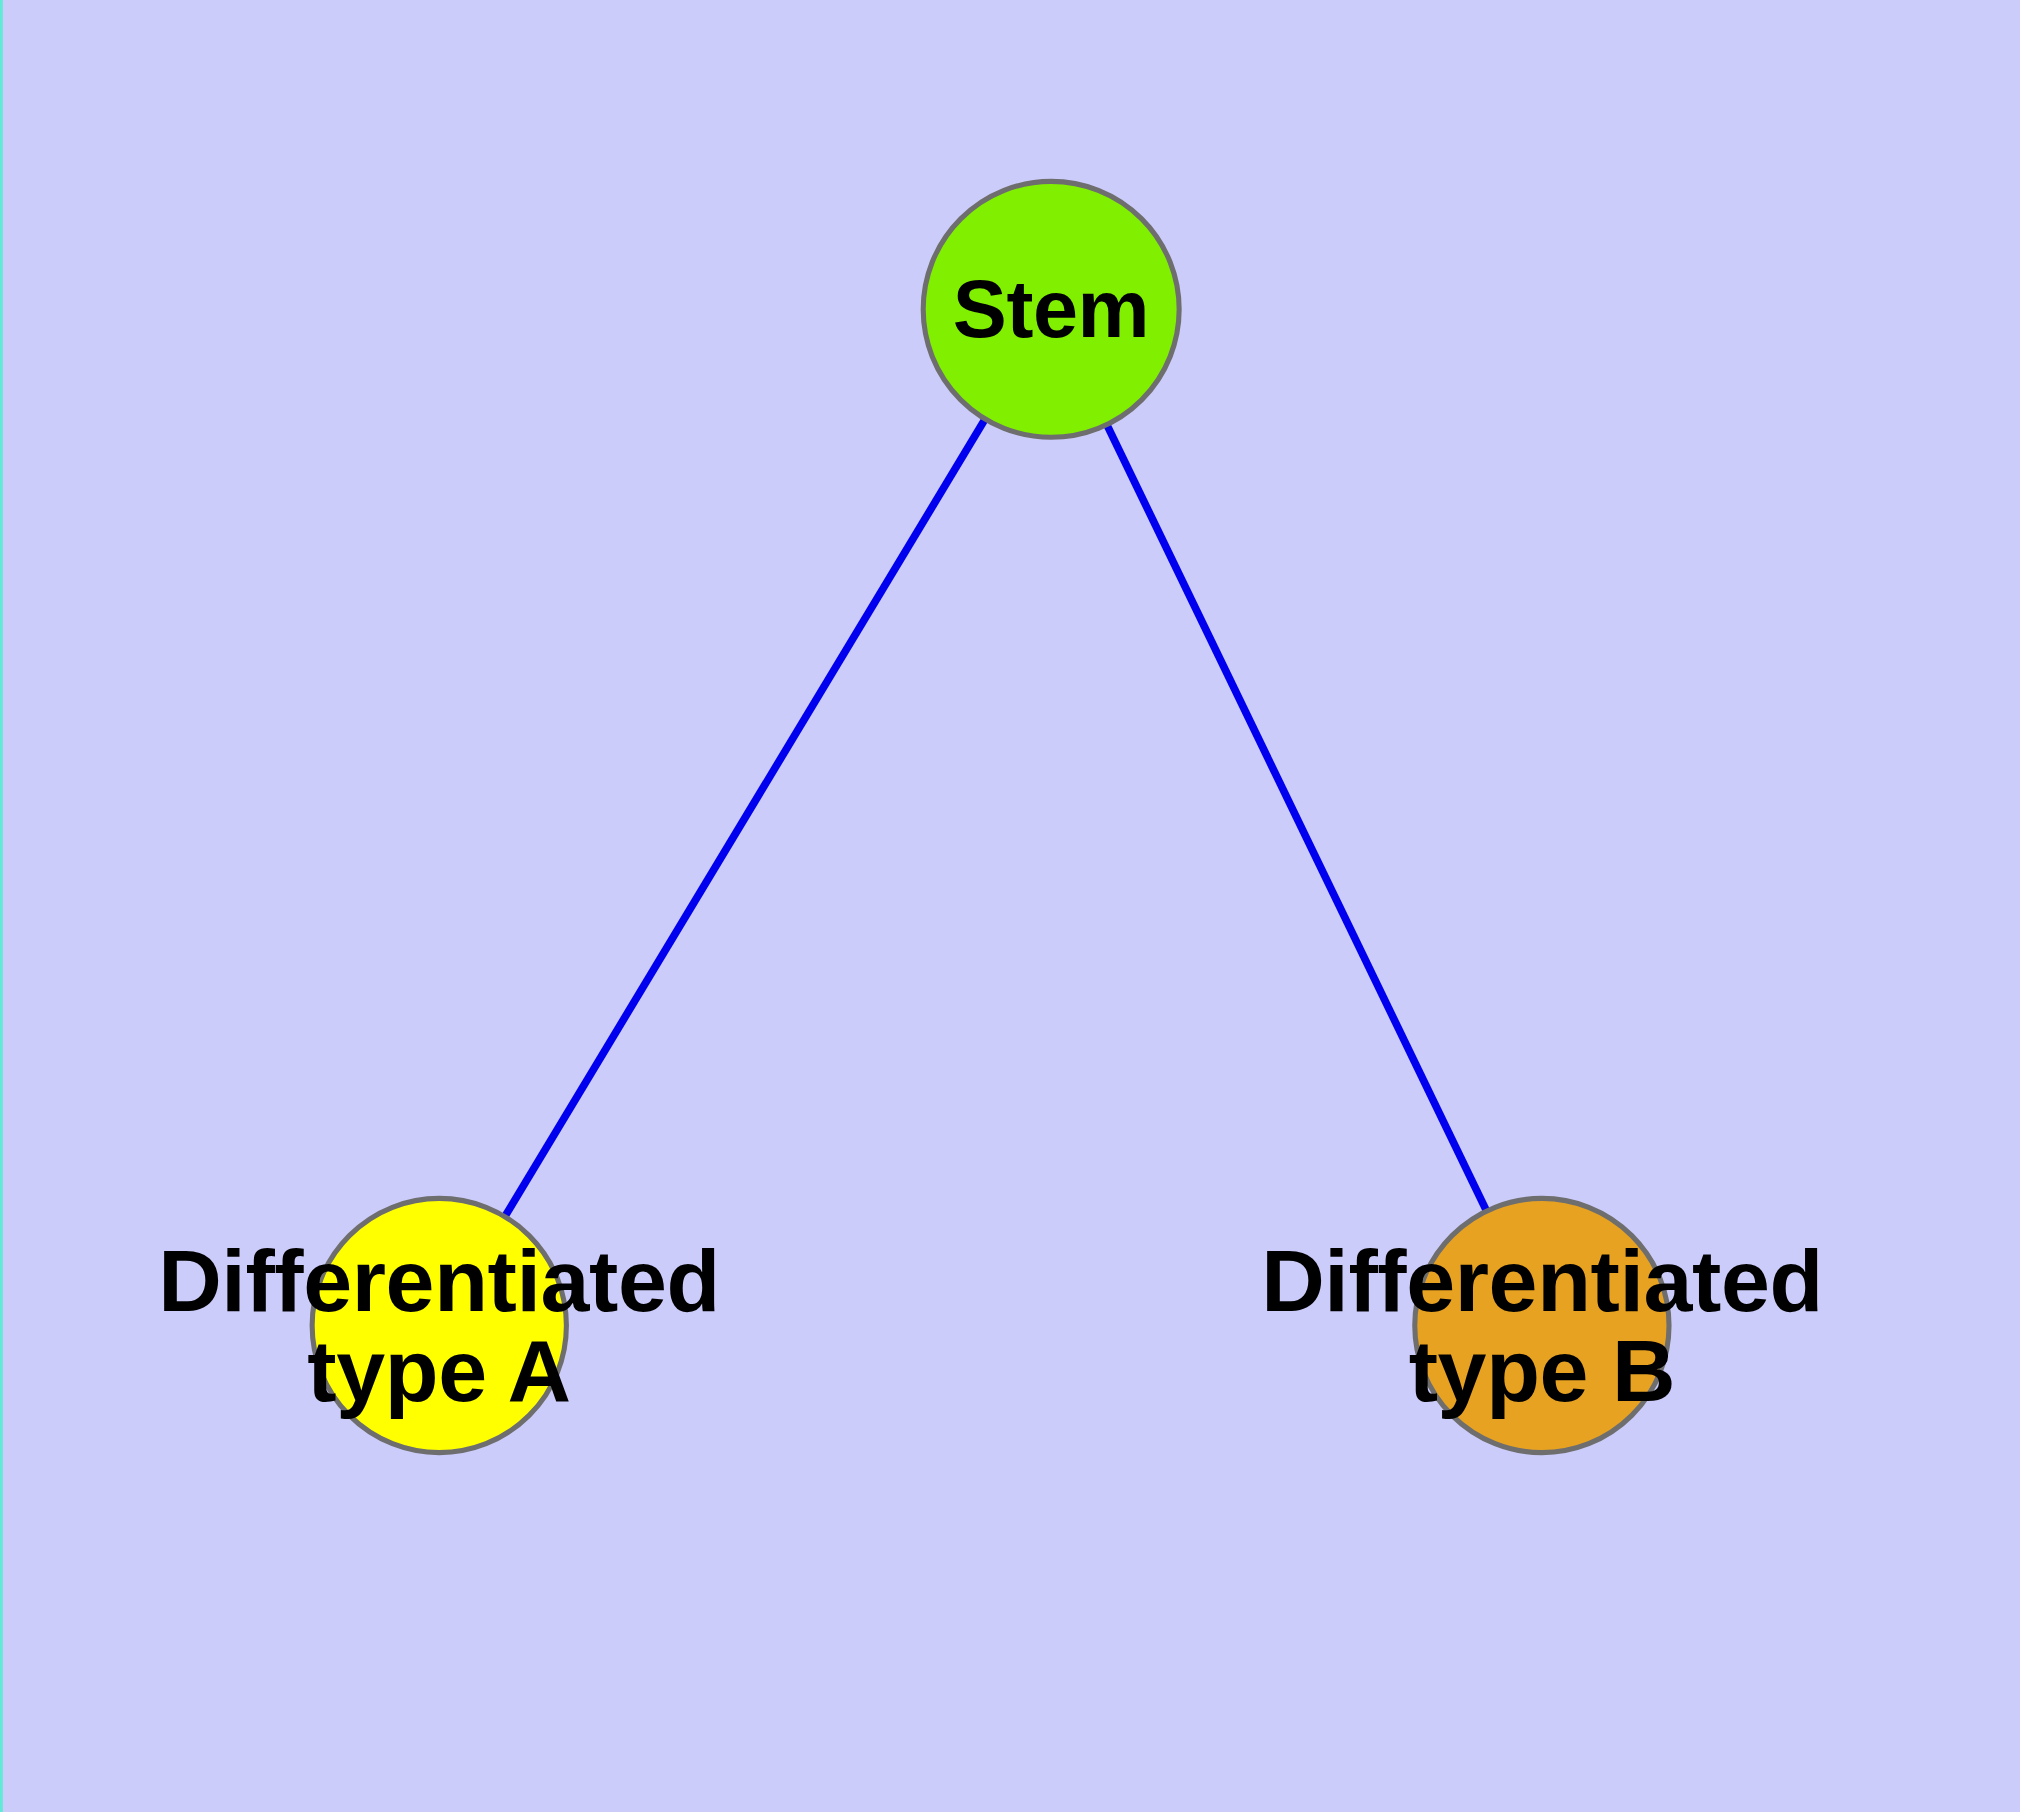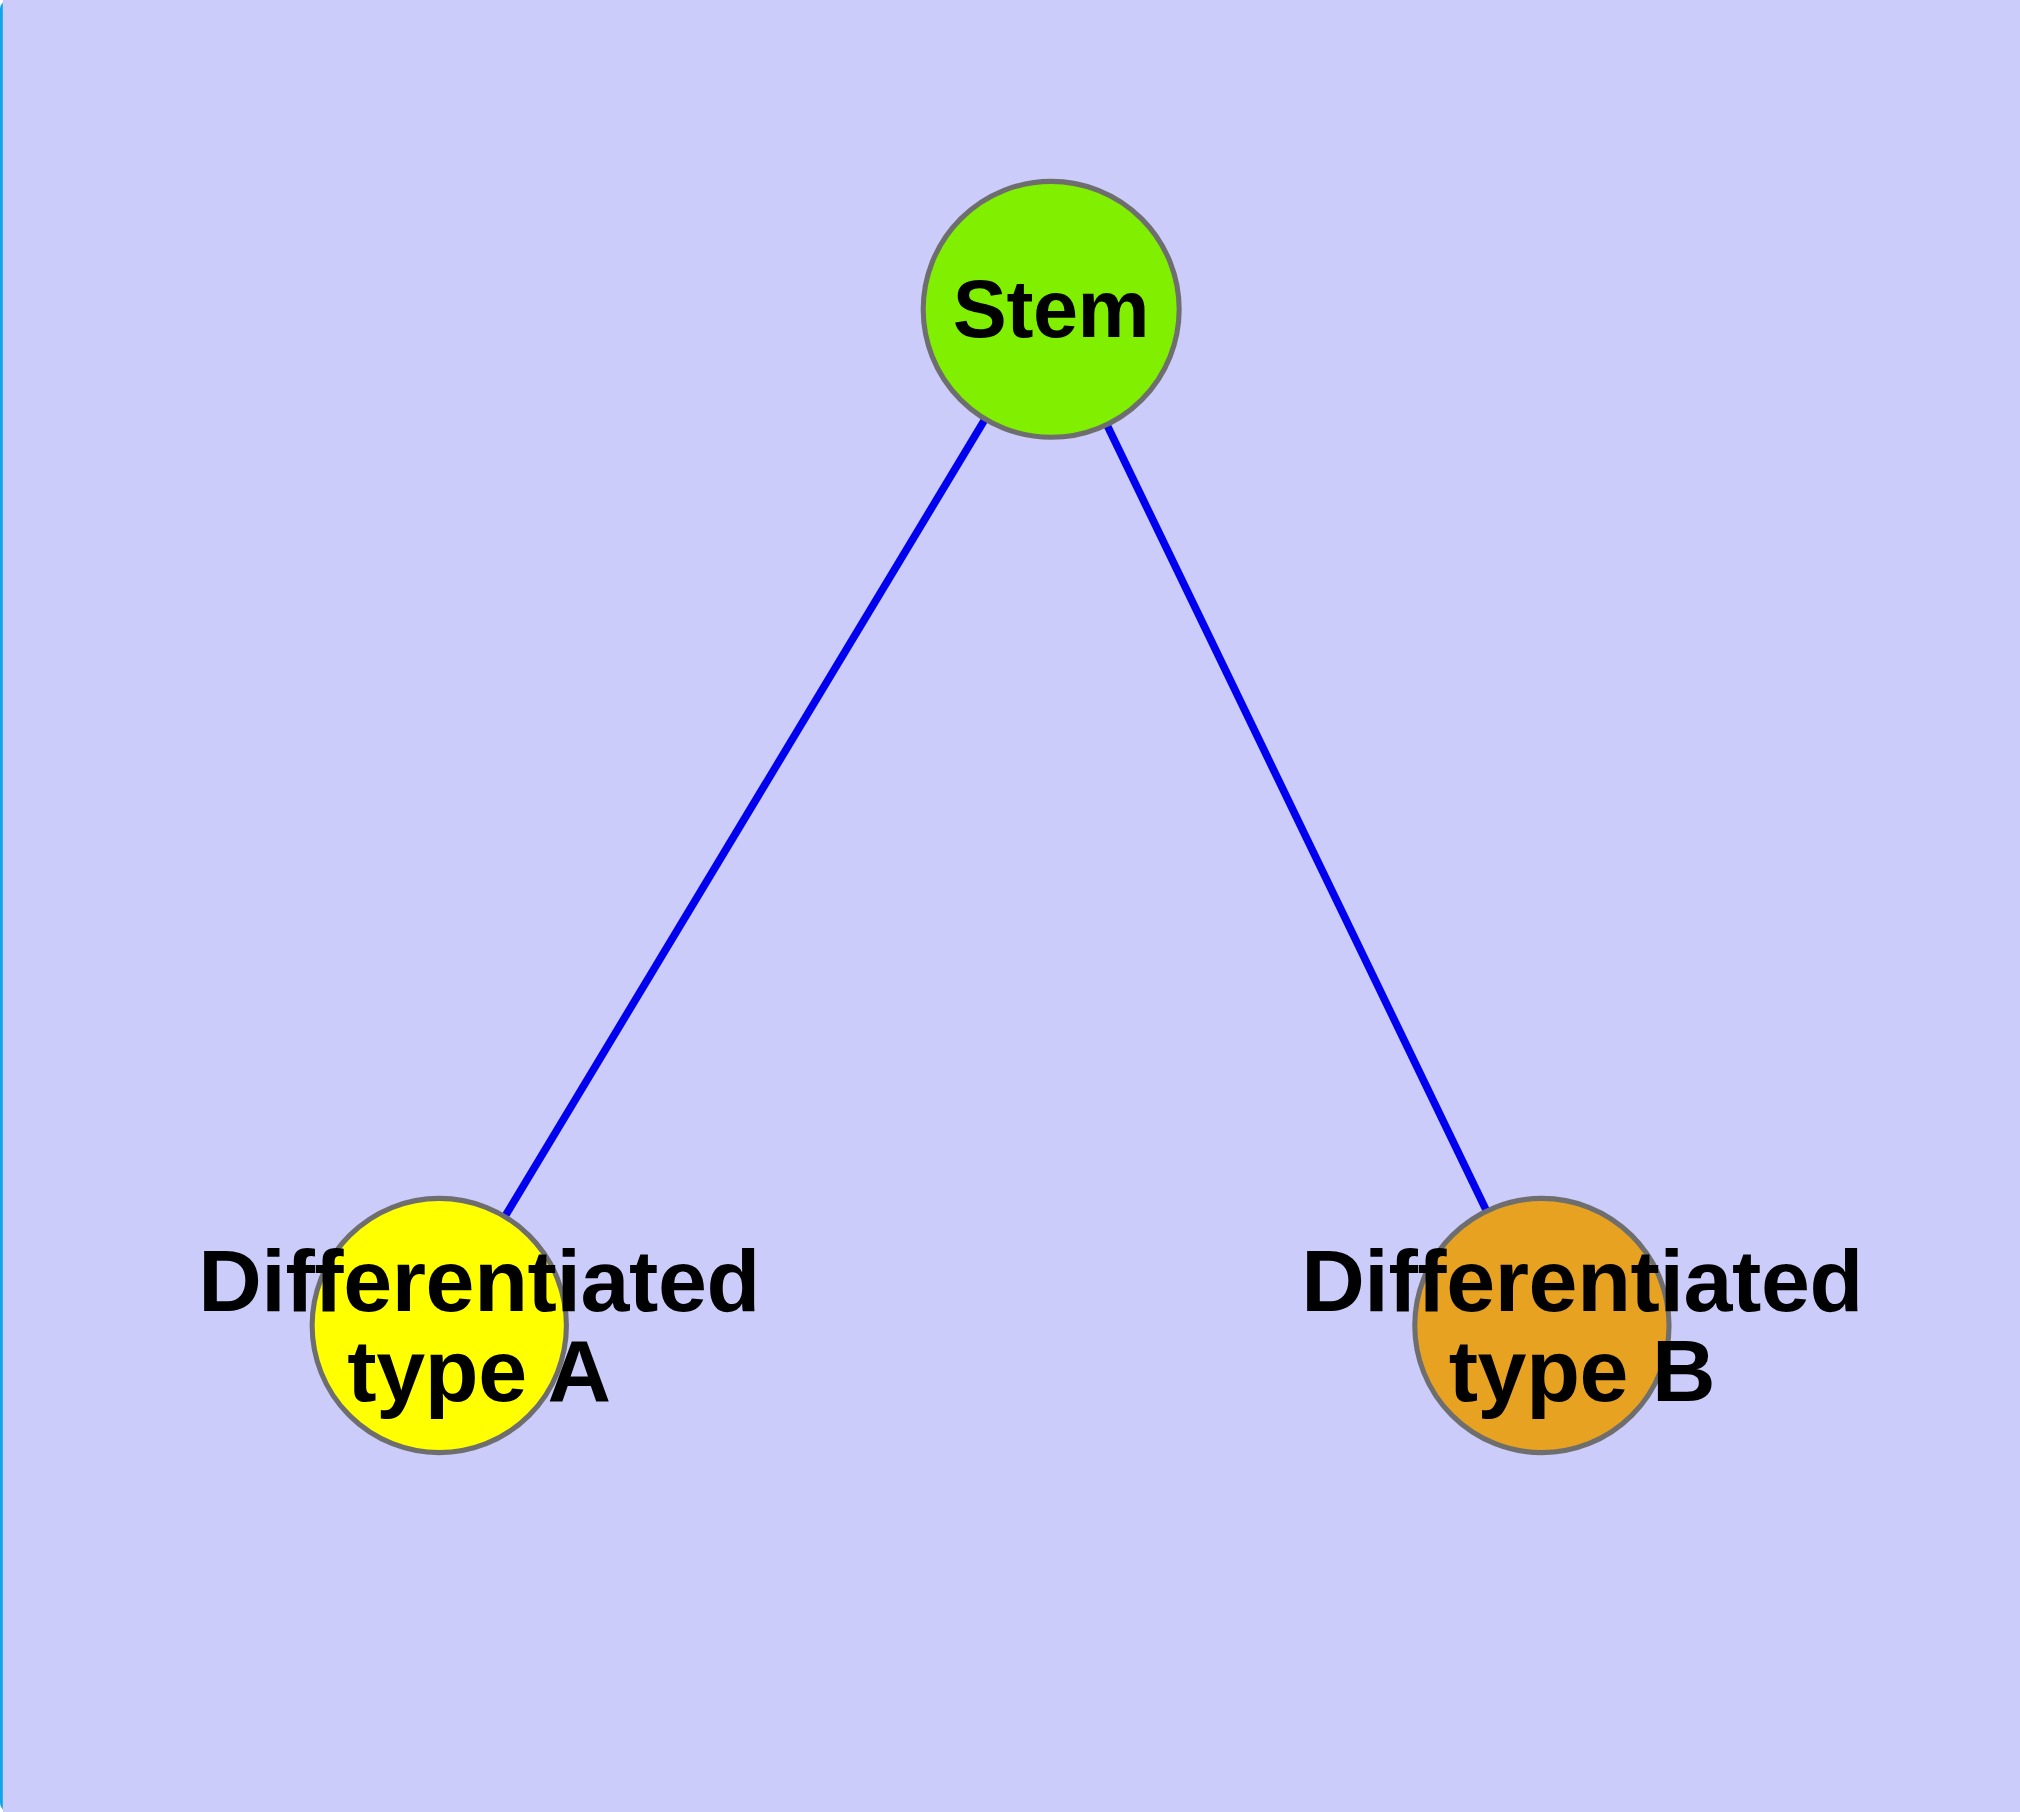--- a/index.html
+++ b/index.html
@@ -37,27 +37,26 @@
     line-height: 1.02;
     letter-spacing: -0.4px;
     pointer-events: none;
     transform: translate(-50%, -50%);
   }
   .label-stem {
     font-size: 81px;
   }
   .label-leaf {
     font-size: 88px;
-    margin-left: 40px;
   }
 </style>
 </head>
 <body>
 
-<div id="graph-stage" style="width: 2021px; height: 1812px; background: #0ea5e9; border-radius: 9px;">
+<div id="graph-stage" style="width: 2021px; height: 1812px; background: #5eead4;">
 
   <svg id="graph-canvas" viewBox="0 0 2384 2138" xmlns="http://www.w3.org/2000/svg">
 
     <rect id="bg-plate" x="3" y="0" width="2381" height="2138" fill="#ccccfb"></rect>
 
     <g id="edges-layer">
       <line id="edge-0" x1="1164.1684274919055" y1="490.93082470527065" x2="593.3157114706246" y2="1438.925847571636" stroke="#0000ee" stroke-width="9" stroke-linecap="butt"></line>
       <line id="edge-1" x1="1303.9235495504947" y1="497.3736371520608" x2="1755.51130452808" y2="1432.5268637809463" stroke="#0000ee" stroke-width="9" stroke-linecap="butt"></line>
     </g>
 

